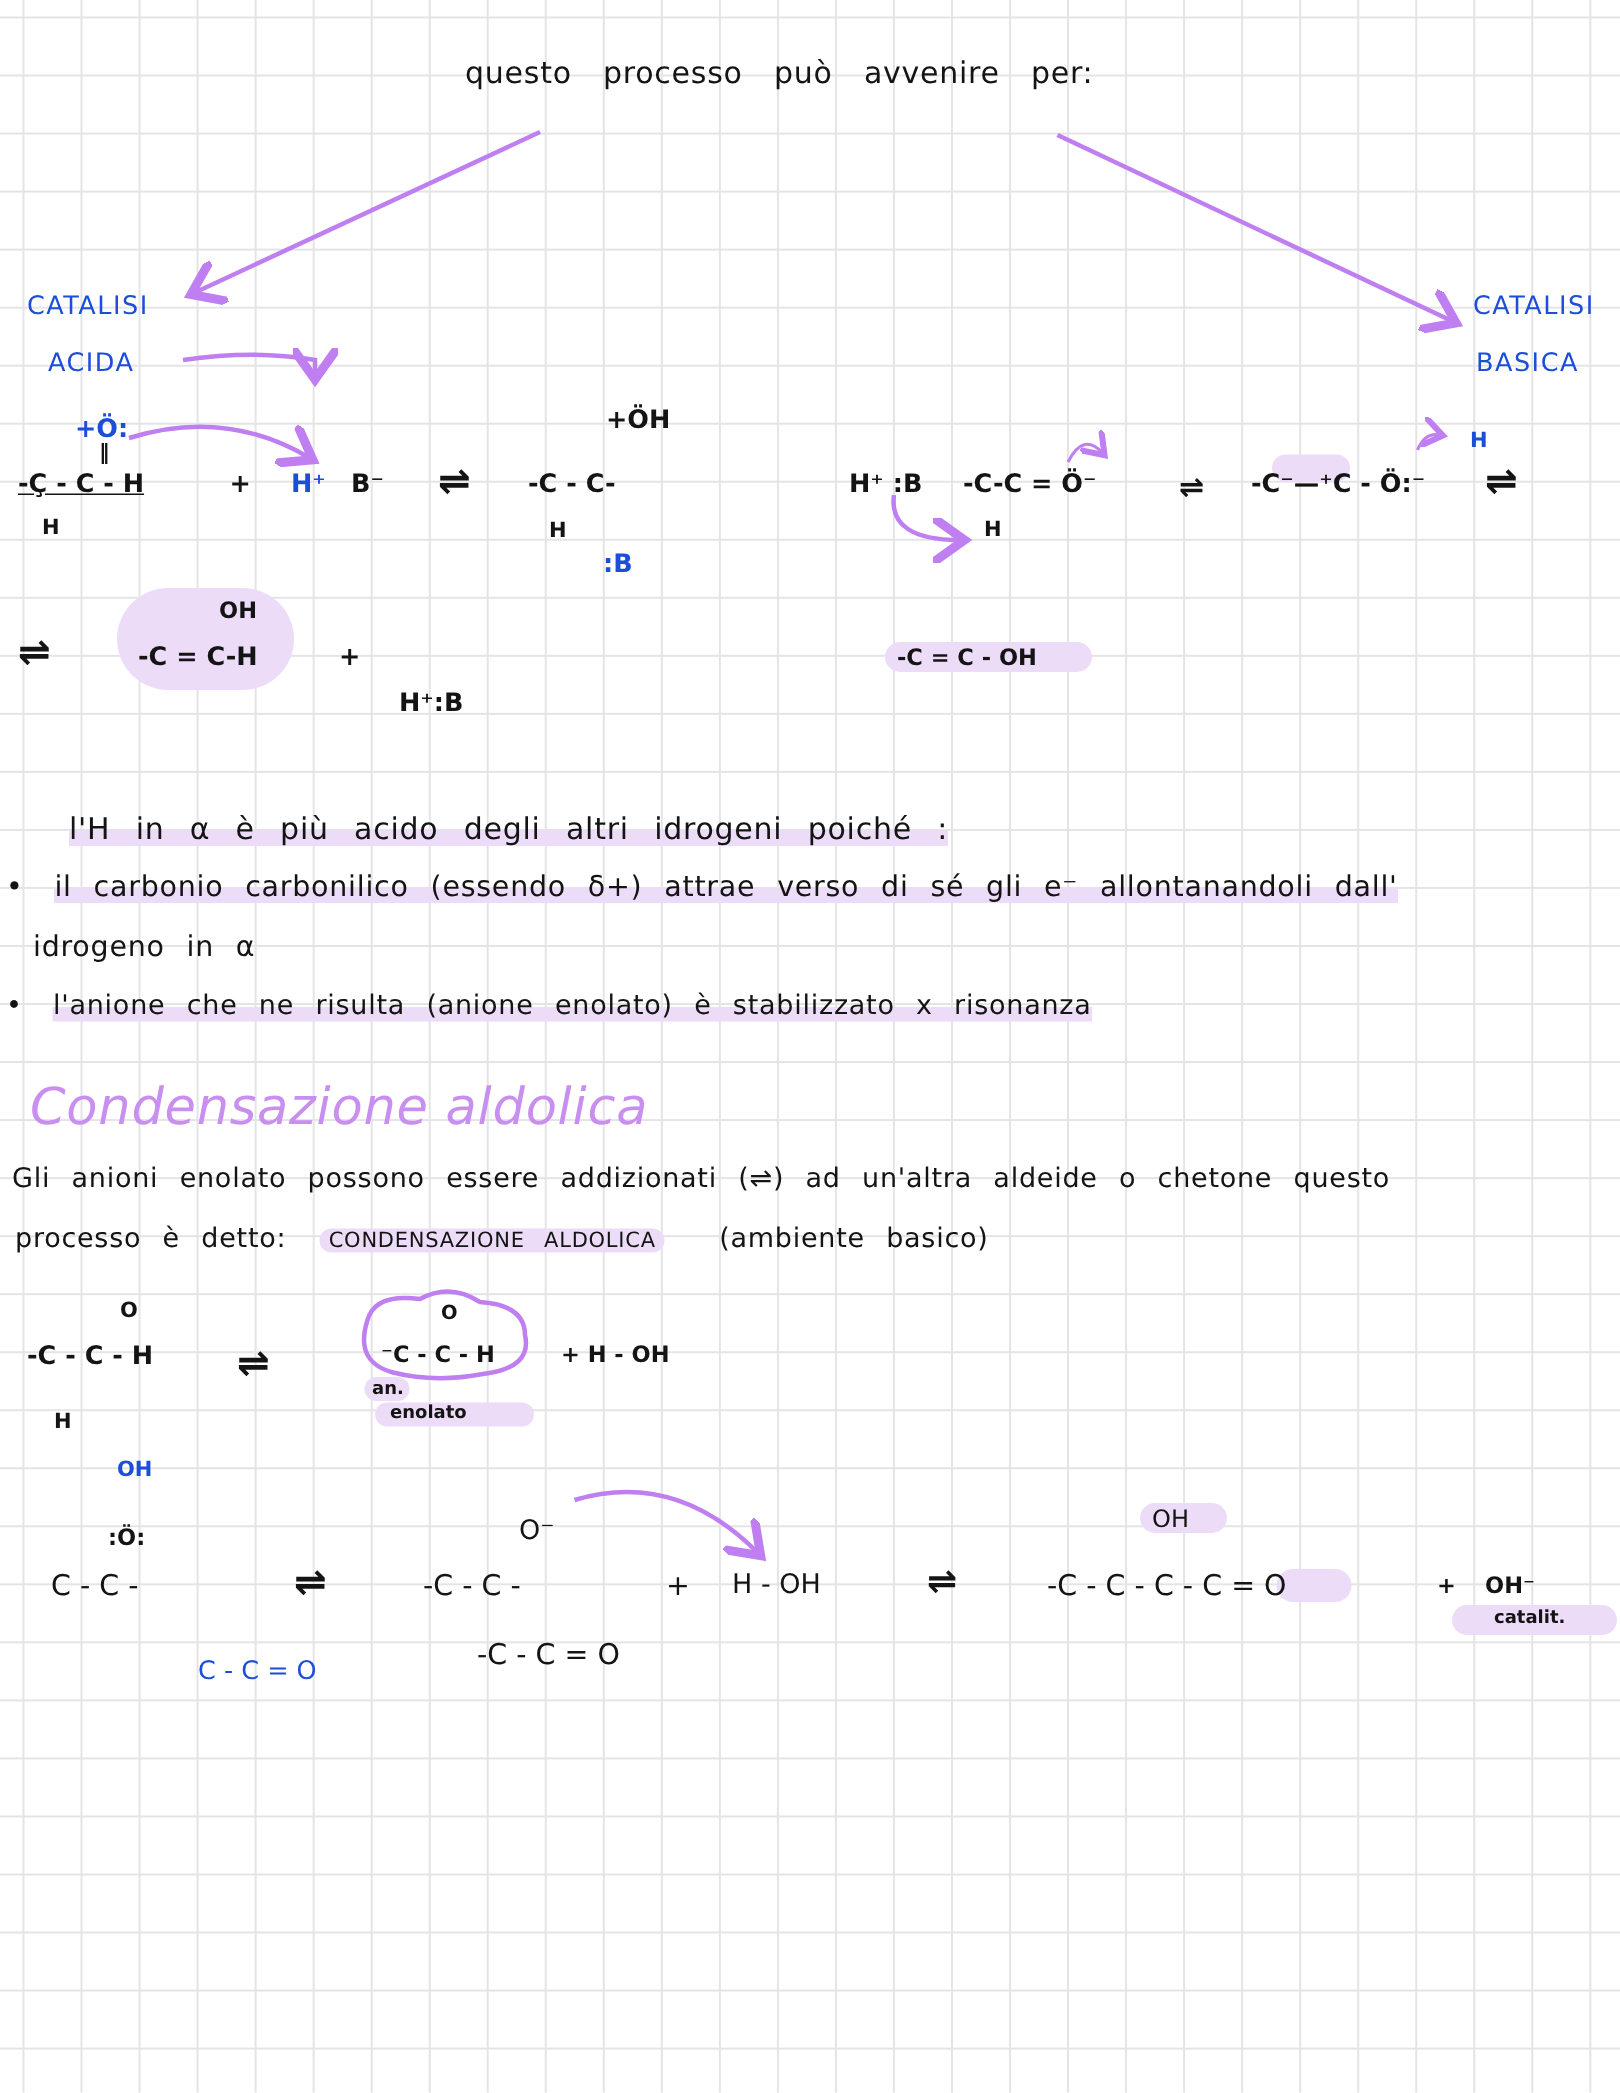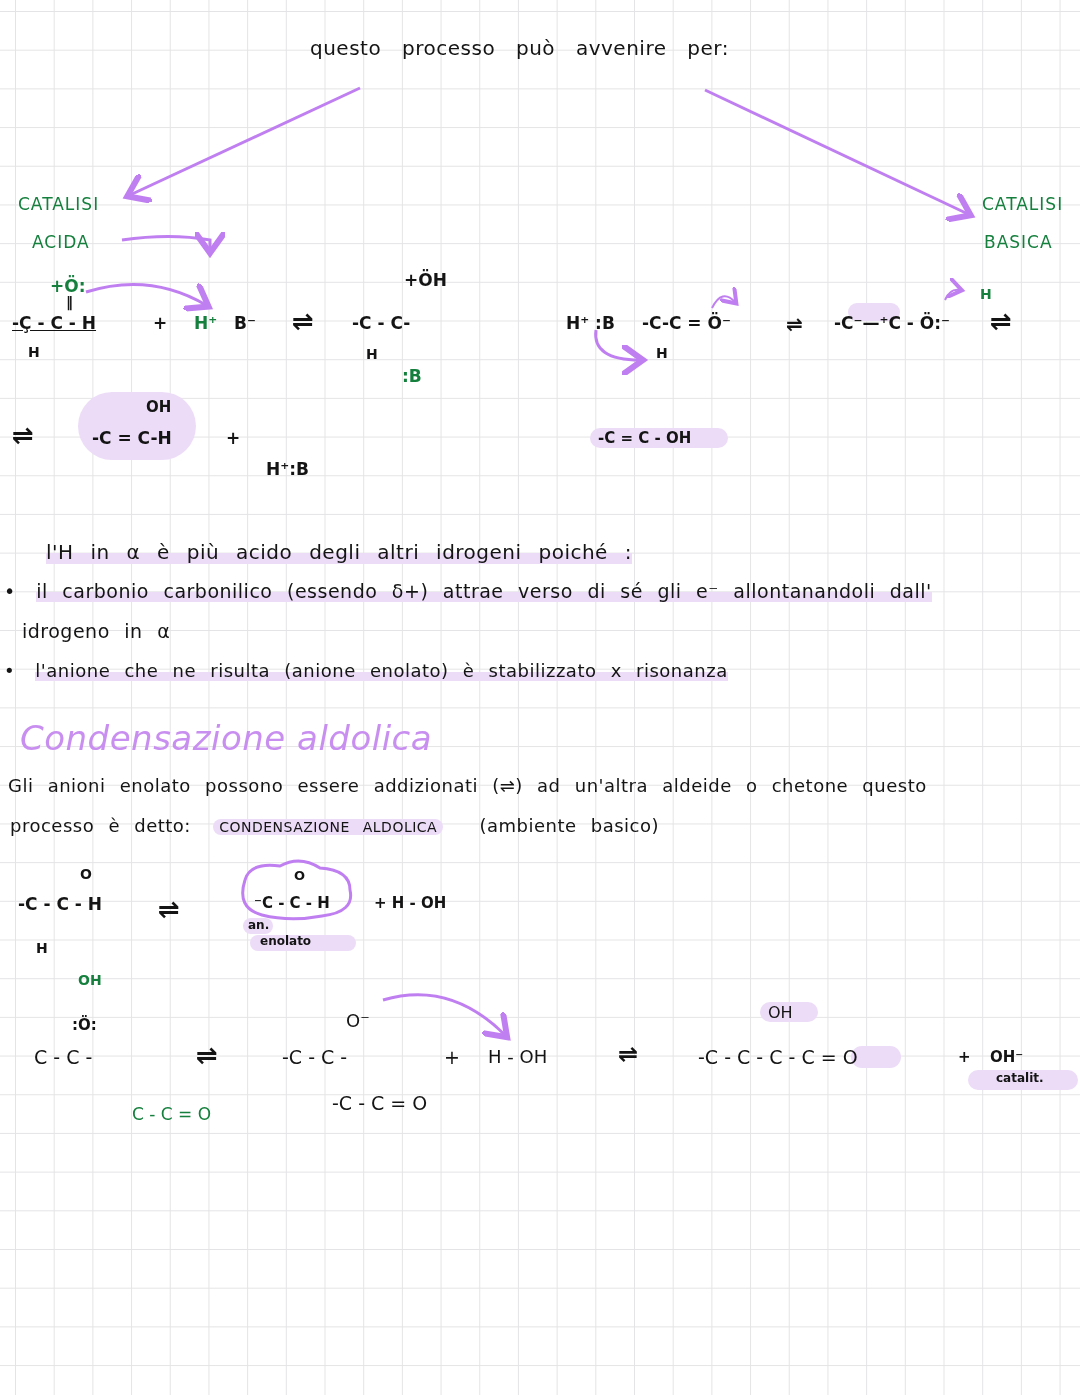--- a/index.html
+++ b/index.html
@@ -9,21 +9,21 @@
     background-image:
       linear-gradient(to right, #e4e4e6 1px, transparent 1px),
       linear-gradient(to bottom, #e4e4e6 1px, transparent 1px);
     background-size: 38.7px 38.7px;
     background-position: 15px 11px;
     font-family: "DejaVu Sans", sans-serif;
     color: #141414;
   }
   .abs { position: absolute; white-space: nowrap; }
   .ink { color: #141414; }
-  .purple { color: #15803d; }
+  .purple { color: #1d4ed8; }
   .hl { background: #ecdcf8; border-radius: 10px; padding: 0 6px; }
   .hl-line { background: linear-gradient(to top, #ecdcf8 0 45%, transparent 45%); }
   .hand { font-family: "DejaVu Sans", sans-serif; letter-spacing: 0.5px; }
   .caps { font-size: 17px; letter-spacing: 1px; }
   .chem { font-family: "DejaVu Sans", sans-serif; font-weight: bold; font-size: 17px; }
   .t18 { font-size: 18px; }
   .t19 { font-size: 19px; }
   .t20 { font-size: 20px; }
   svg.overlay { position: absolute; left: 0; top: 0; pointer-events: none; }
   .title {
@@ -138,21 +138,21 @@
   <div class="abs chem ink" style="left:374px;top:894px;font-size:15px;">+ H - OH</div>
 </div>
 
 <div>
   <div class="abs chem ink" style="left:72px;top:1016px;font-size:15px;">:Ö:</div>
   <div class="abs chem ink" style="left:34px;top:1046px;font-size:19px;font-weight:normal;">C - C -</div>
   <div class="abs chem purple" style="left:84px;top:1104px;font-size:17px;font-weight:normal;margin-left:48px;">C - C = O</div>
   <div class="abs chem ink" style="left:196px;top:1040px;font-size:26px;">⇌</div>
   <div class="abs chem ink" style="left:346px;top:1010px;font-size:18px;font-weight:normal;">O⁻</div>
   <div class="abs chem ink" style="left:282px;top:1046px;font-size:19px;font-weight:normal;">-C - C -</div>
-  <div class="abs chem ink" style="left:332px;top:1092px;font-size:19px;font-weight:normal;">-C - C = O</div>
+  <div class="abs chem ink" style="left:318px;top:1092px;font-size:19px;font-weight:normal;">-C - C = O</div>
   <div class="abs chem ink" style="left:444px;top:1046px;font-size:19px;font-weight:normal;">+</div>
   <div class="abs chem ink" style="left:488px;top:1046px;font-size:18px;font-weight:normal;">H - OH</div>
   <div class="abs chem ink" style="left:618px;top:1040px;font-size:24px;">⇌</div>
   <div class="abs chem ink" style="left:768px;top:1003px;font-size:16px;font-weight:normal;">OH</div>
   <div class="abs chem ink" style="left:698px;top:1046px;font-size:19px;font-weight:normal;">-C - C - C - C = O</div>
   <div class="abs chem ink" style="left:958px;top:1048px;font-size:15px;">+</div>
   <div class="abs chem ink" style="left:990px;top:1048px;font-size:15px;">OH⁻</div>
   <div class="abs chem ink" style="left:984px;top:1071px;font-size:12px;margin-left:12px;">catalit.</div>
 </div>
 

